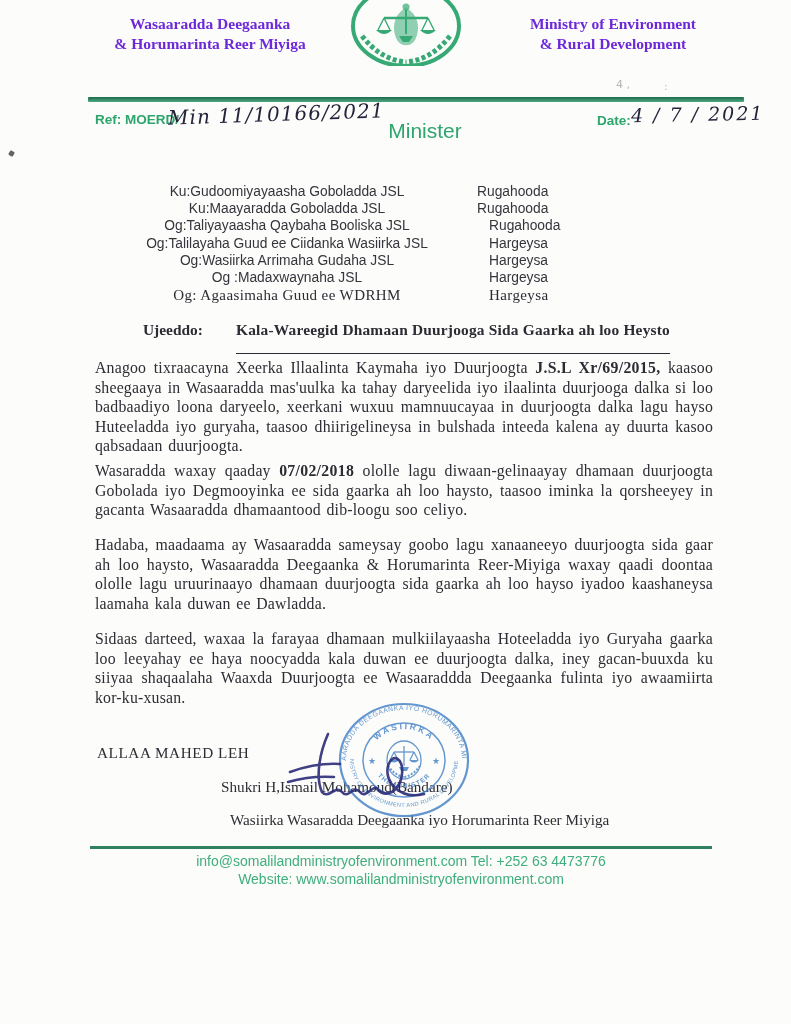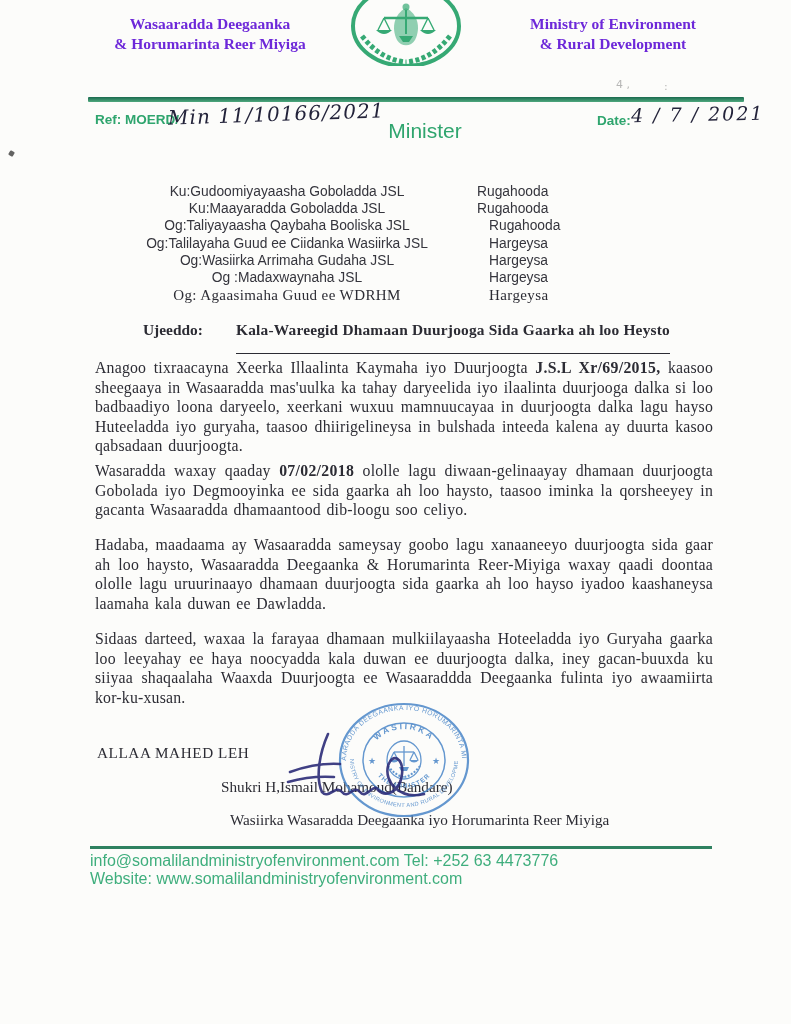--- a/index.html
+++ b/index.html
@@ -53,22 +53,22 @@
 
   
   .salutation { left:97px; top:744px; font-size:15.2px; letter-spacing:.6px; }
   .sig-name  { left:221px; top:778px; font-size:15.2px; }
   .sig-title { left:206px; top:811px; font-size:15.2px;margin-left:24px; }
   .stamp-svg { left:331px; top:697px; opacity:.85; }
   .signature-svg { left:282px; top:722px; }
 
   
   .rule-bottom { left:90px; top:846px; width:622px; height:3px; background:#2f8160; }
-  .footer-text { left:90px; top:852px; width:622px; 
-                 font-family:"Liberation Sans", sans-serif; font-size:16px;
+  .footer-text { left:90px; top:852px; width:622px; text-align:center;
+                 font-family:"Liberation Sans", sans-serif; font-size:14px;
                  line-height:18px; color:#3fae7d; }
 </style>
 </head>
 <body>
 
 <div class="page">
 
   <div class="abs hdr-block hdr-left">
     <div>Wasaaradda Deegaanka</div>
     <div>&amp; Horumarinta Reer Miyiga</div>

